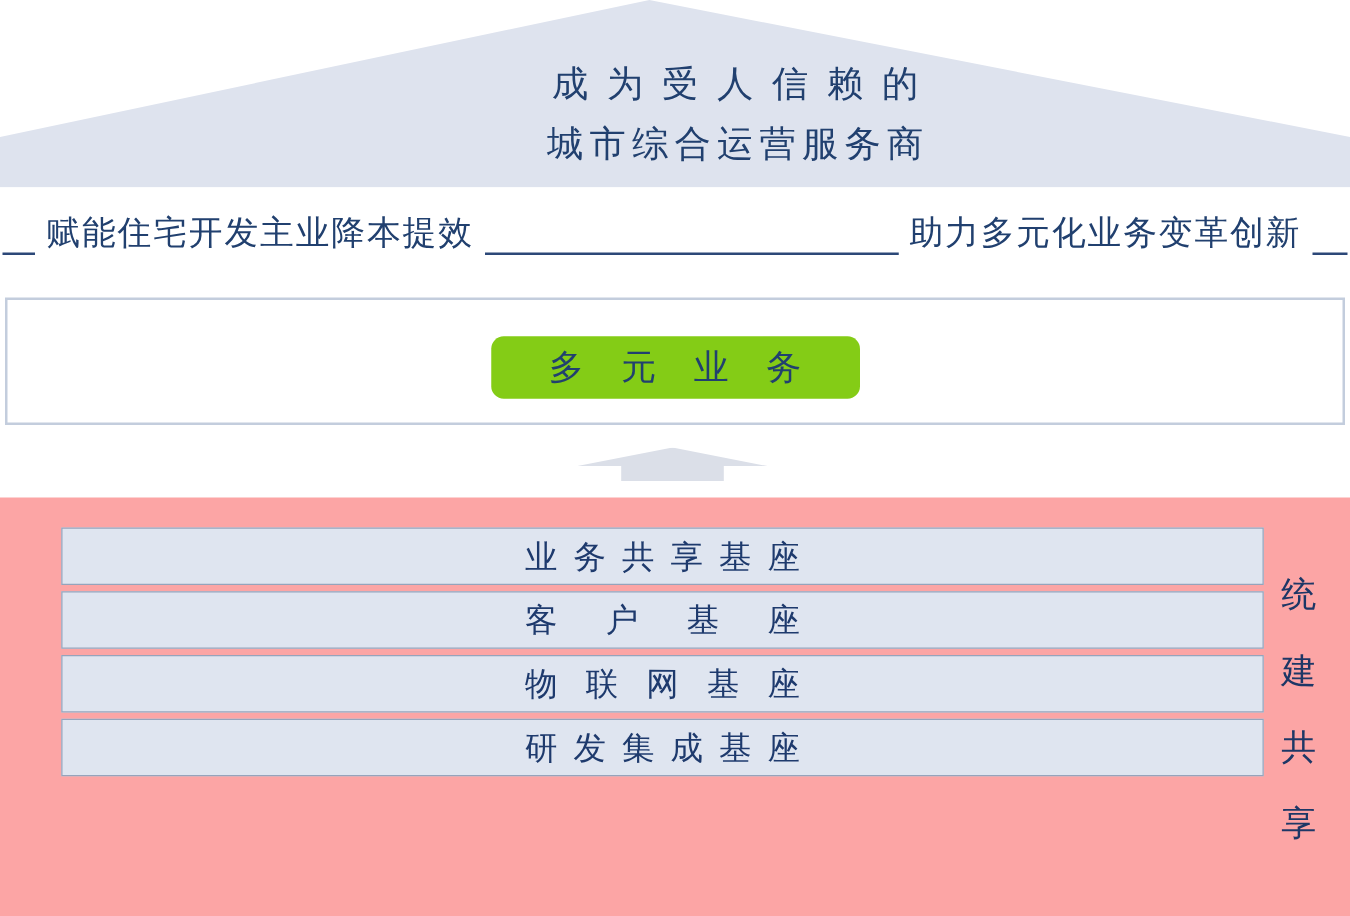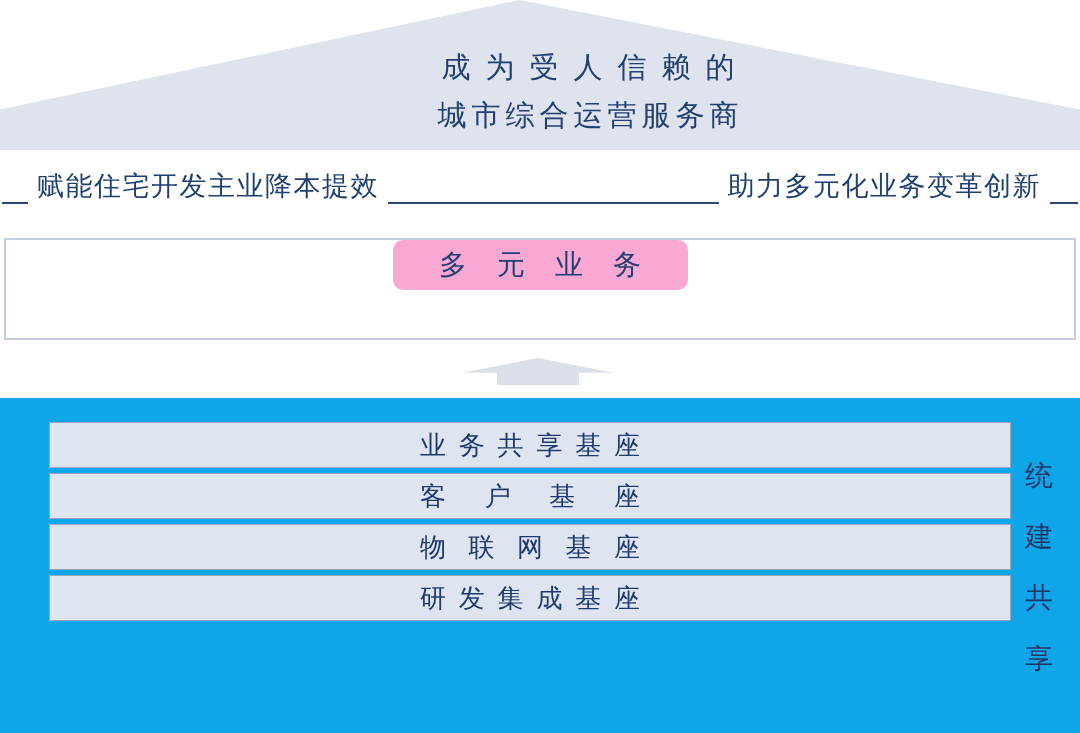--- a/index.html
+++ b/index.html
@@ -69,22 +69,23 @@
   .biz-box {
     position: absolute;
     left: 4px; top: 238px;
     width: 1072px; height: 102px;
     background: #ffffff;
     border: 2px solid #c3cddd;
     display: flex;
     justify-content: center;
   }
   .biz-pill {
+    margin-top: 29px;
     width: 295px; height: 50px;
-    background: #f9a8d4;
+    background: #84cc16;
     border-radius: 10px;
     display: flex;
     align-items: center;
     justify-content: center;
   }
   .biz-pill .pill-text {
     font-size: 28px;
     font-weight: 500;
     color: #21406f;
     letter-spacing: 30px;
@@ -99,21 +100,21 @@
     width: 152px; height: 27px;
     background: #dbdfe8;
     clip-path: polygon(50% 0%, 100% 55%, 77% 55%, 77% 100%, 23% 100%, 23% 55%, 0% 55%);
   }
 
   
   .band {
     position: absolute;
     left: 0; top: 398px;
     width: 1080px; height: 335px;
-    background: #0ea5e9;
+    background: #fca5a5;
   }
   .rows-stack {
     position: absolute;
     left: 49px; top: 24px;
     width: 962px;
   }
   .base-row {
     width: 100%;
     height: 46px;
     margin-bottom: 5px;

